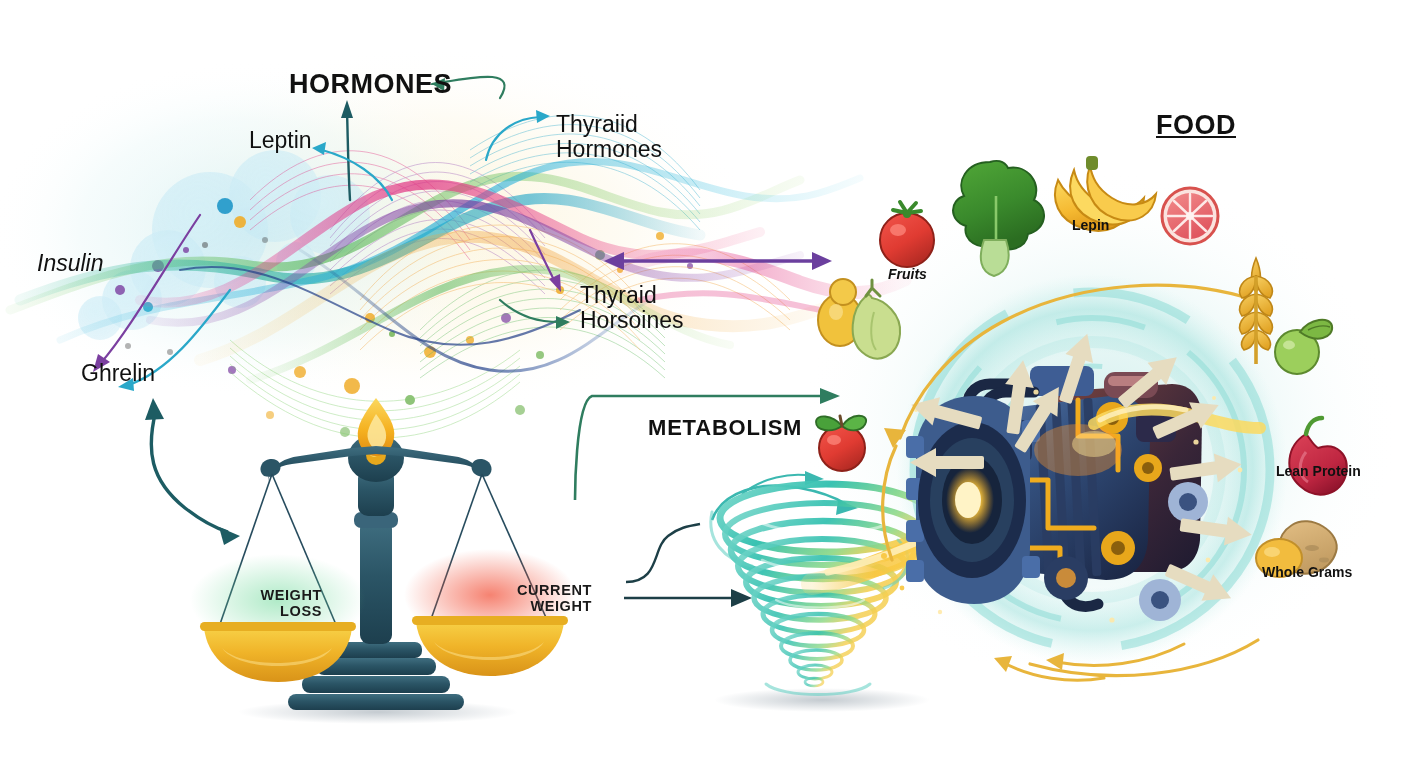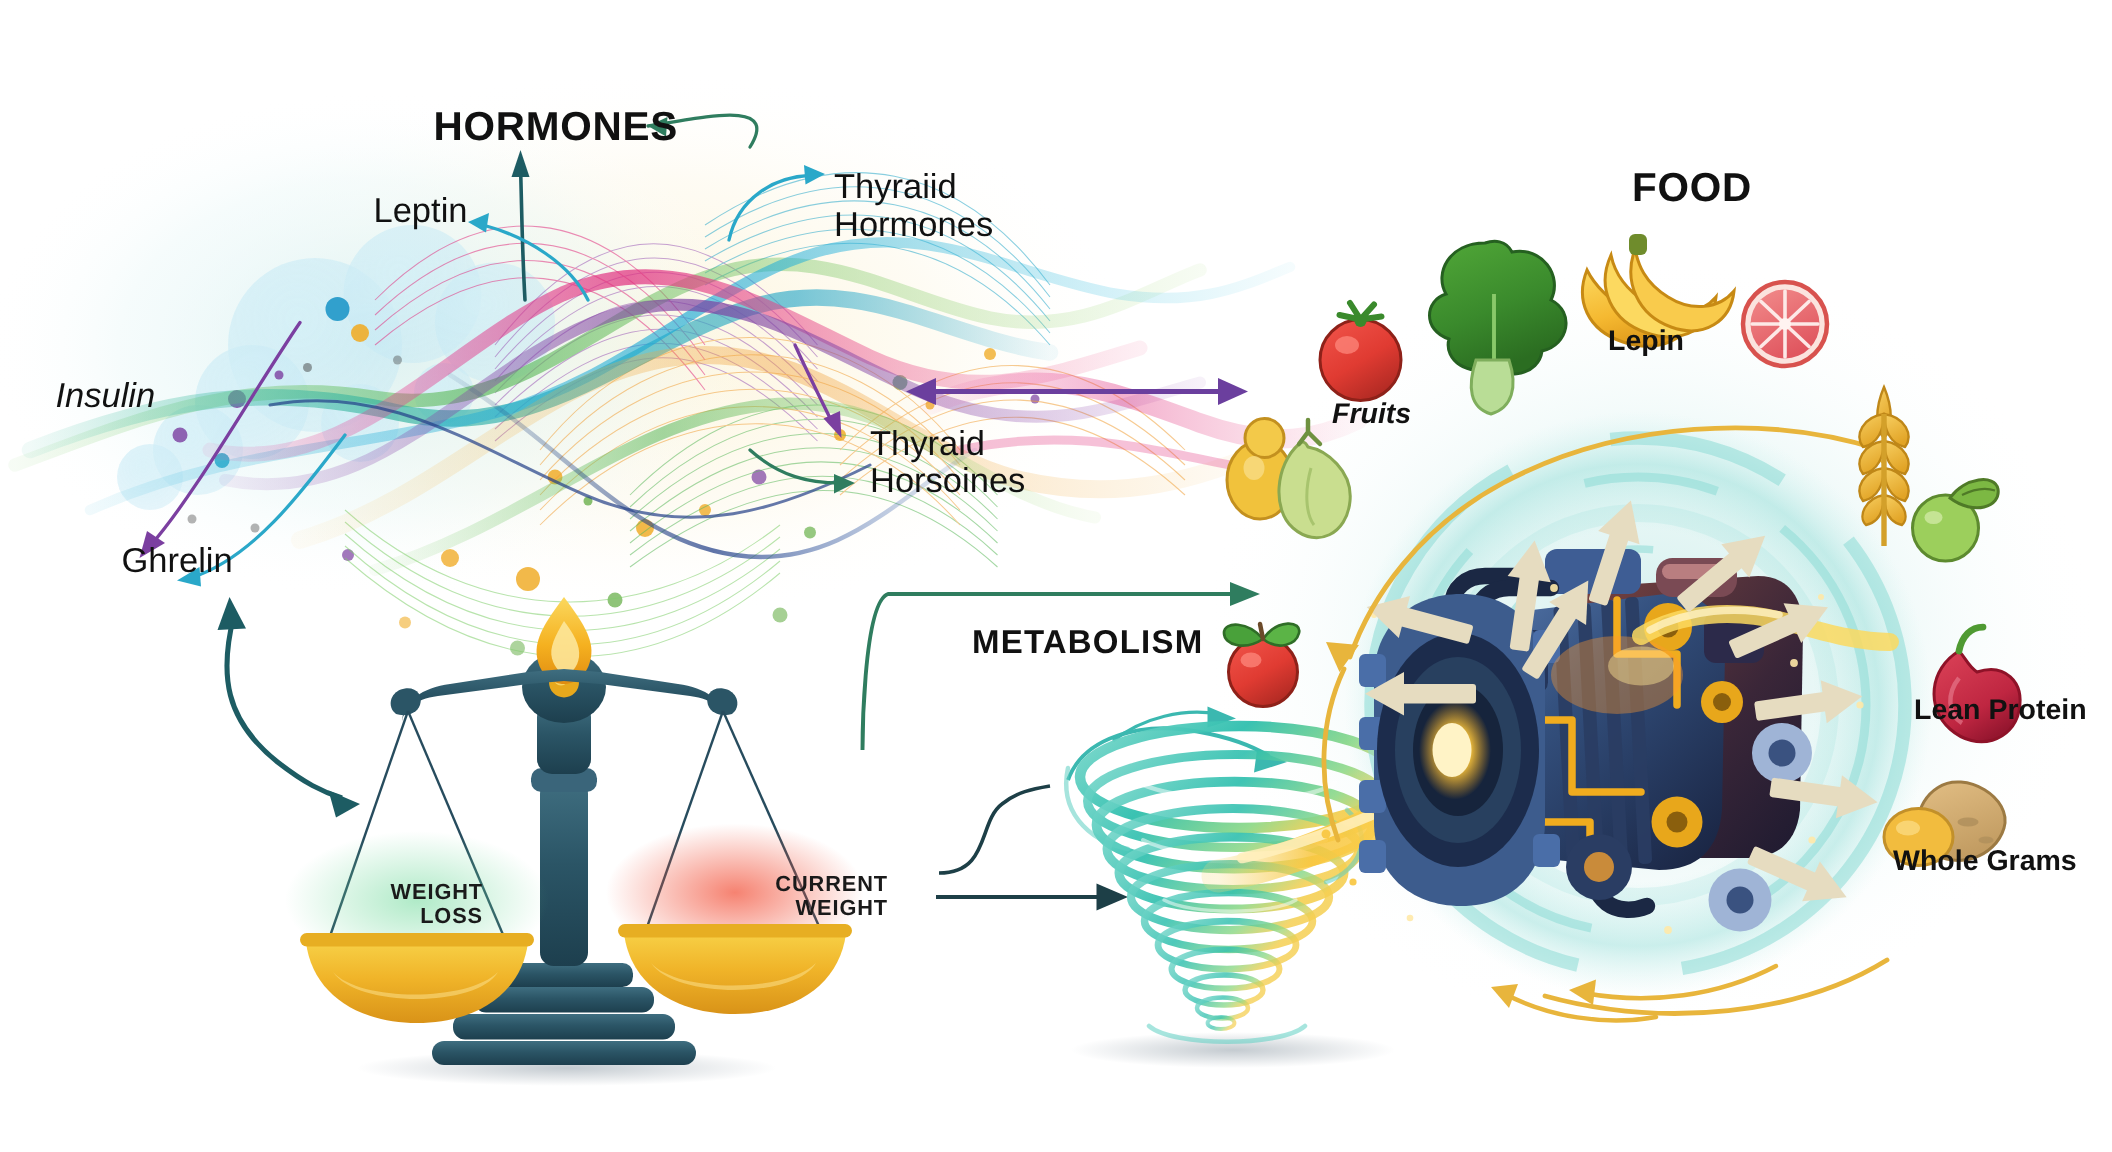--- a/index.html
+++ b/index.html
@@ -41,21 +41,21 @@
   }
   .lbl-pan {
     font-weight: bold;
     font-size: 14.5px;
     letter-spacing: 0.6px;
     text-align: right;
     color: #1a1a1a;
   }
   .lbl-food {
     font-weight: bold;
-    font-size: 19px;
+    font-size: 14px;
   }
   .lbl-metab {
     font-weight: bold;
     font-size: 22px;
     letter-spacing: 0.8px;
   }
 </style>
 </head>
 <body>
 
@@ -770,21 +770,21 @@
   <div class="lbl lbl-sub" style="left:37px; top:251px;font-style:italic;">Insulin</div>
 
   <div class="lbl lbl-sub" style="left:33px; top:361px;margin-left:48px;">Ghrelin</div>
 
   <div class="lbl lbl-sub" style="left:556px; top:112px;">Thyraiid
 Hormones</div>
 
   <div class="lbl lbl-sub" style="left:580px; top:283px;">Thyraid
 Horsoines</div>
 
-  <div class="lbl lbl-title" style="left:1088px; top:111px;">FOOD</div>
+  <div class="lbl lbl-title" style="left:1156px; top:111px;text-decoration:underline;">FOOD</div>
 
   <div class="lbl lbl-food" style="left:888px; top:267px;font-style:italic;">Fruits</div>
 
   <div class="lbl lbl-food" style="left:1072px; top:218px;">Lepin</div>
 
   <div class="lbl lbl-food" style="left:1276px; top:464px;">Lean Protein</div>
 
   <div class="lbl lbl-food" style="left:1262px; top:565px;">Whole Grams</div>
 
   <div class="lbl lbl-metab" style="left:648px; top:416px;">METABOLISM</div>

